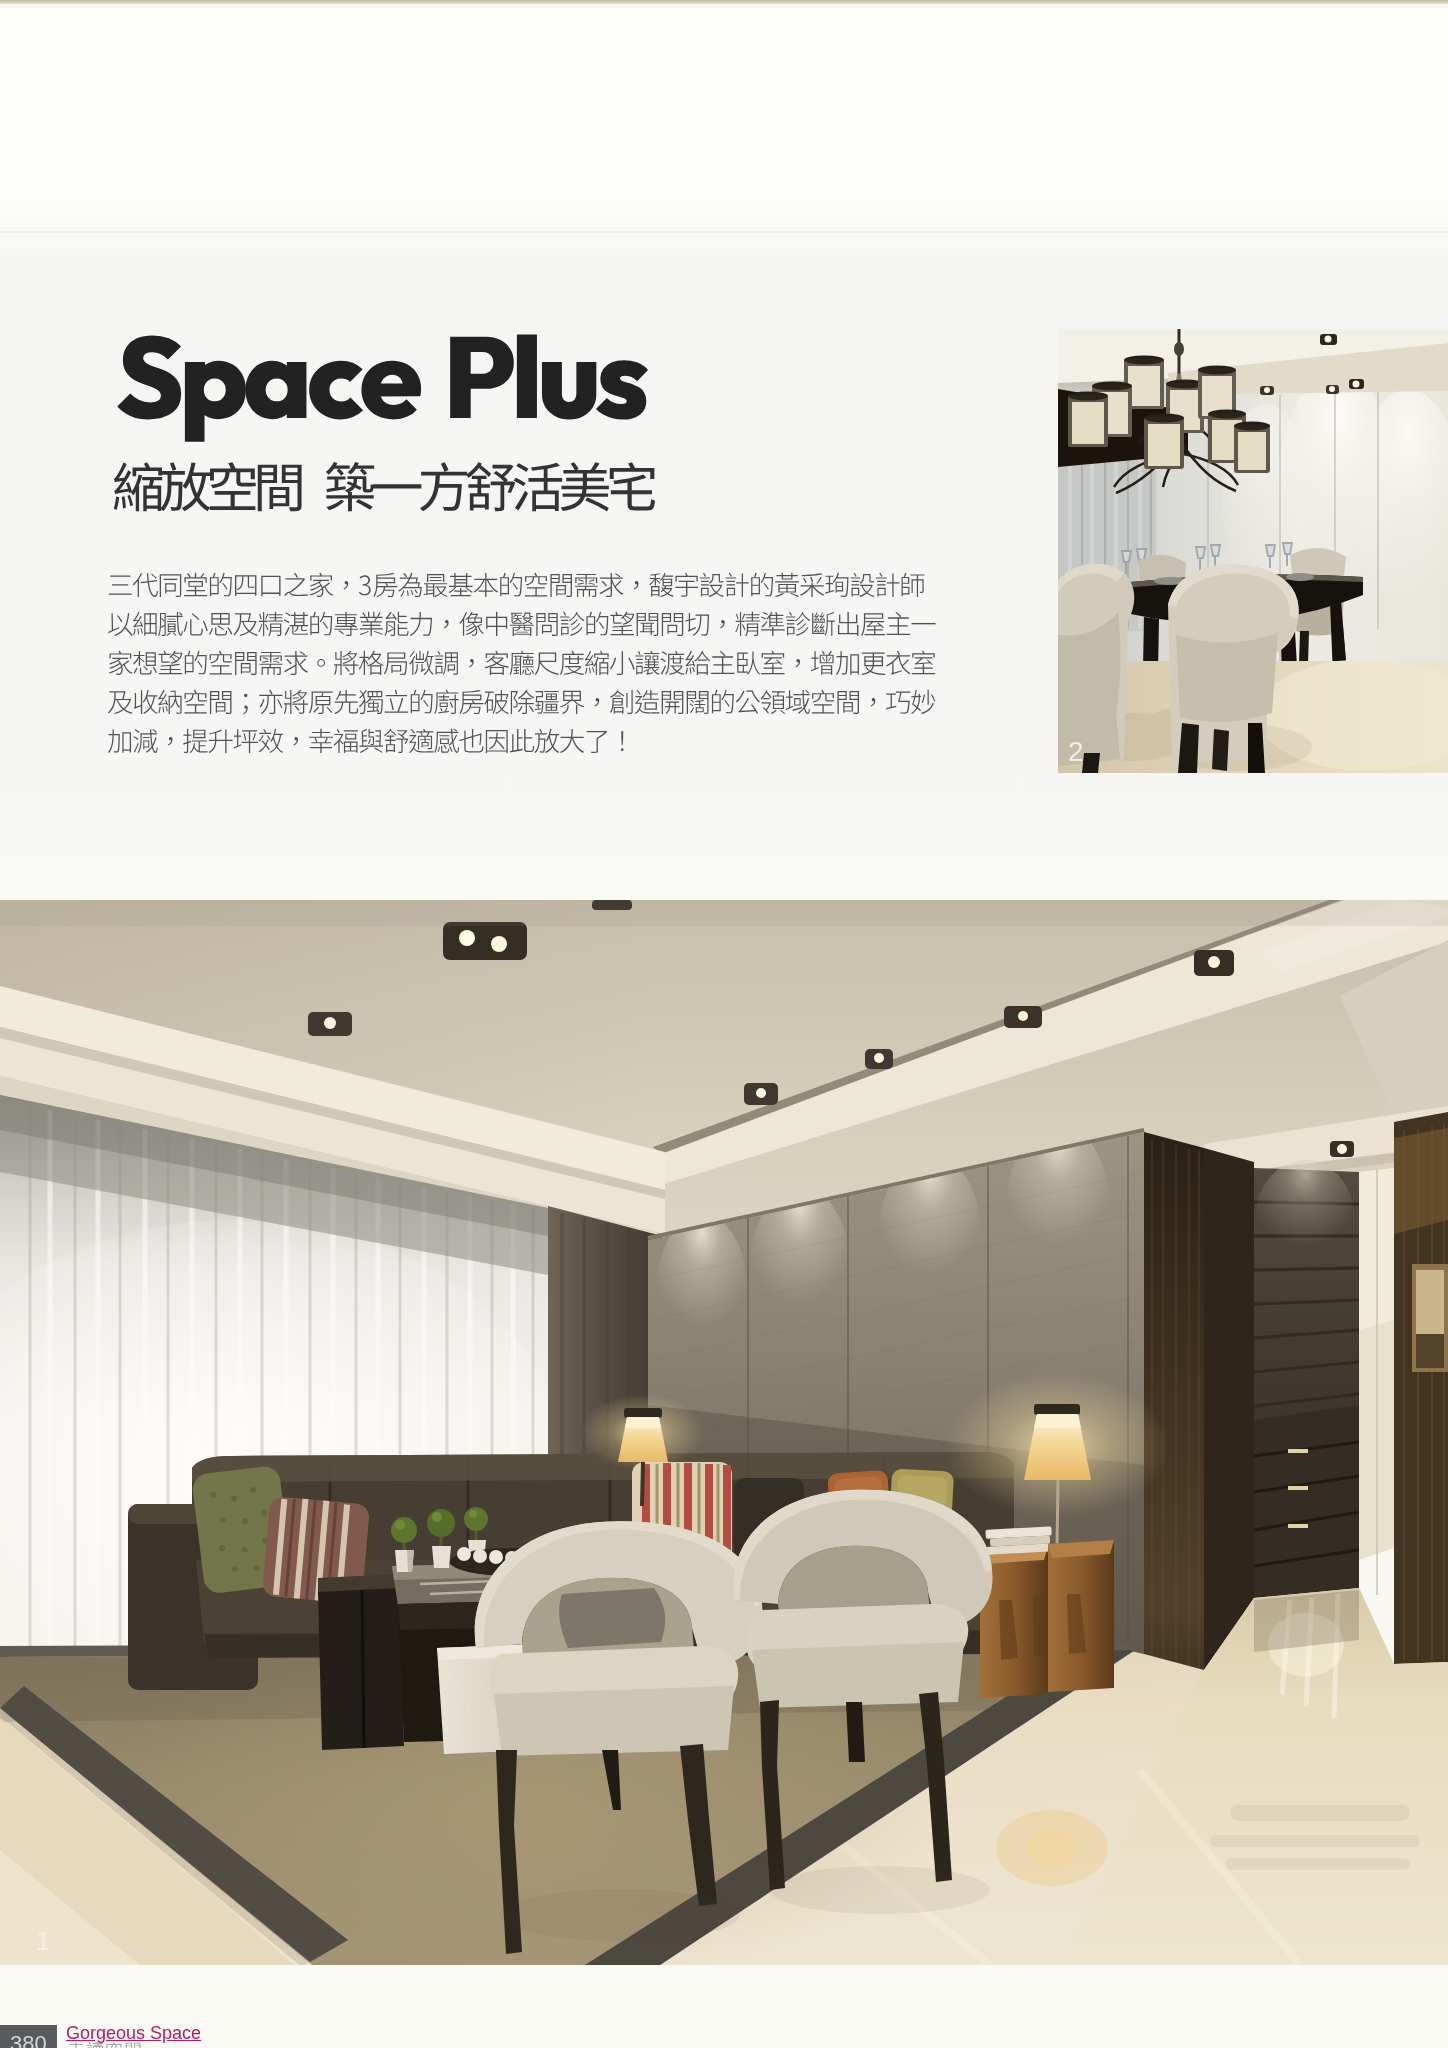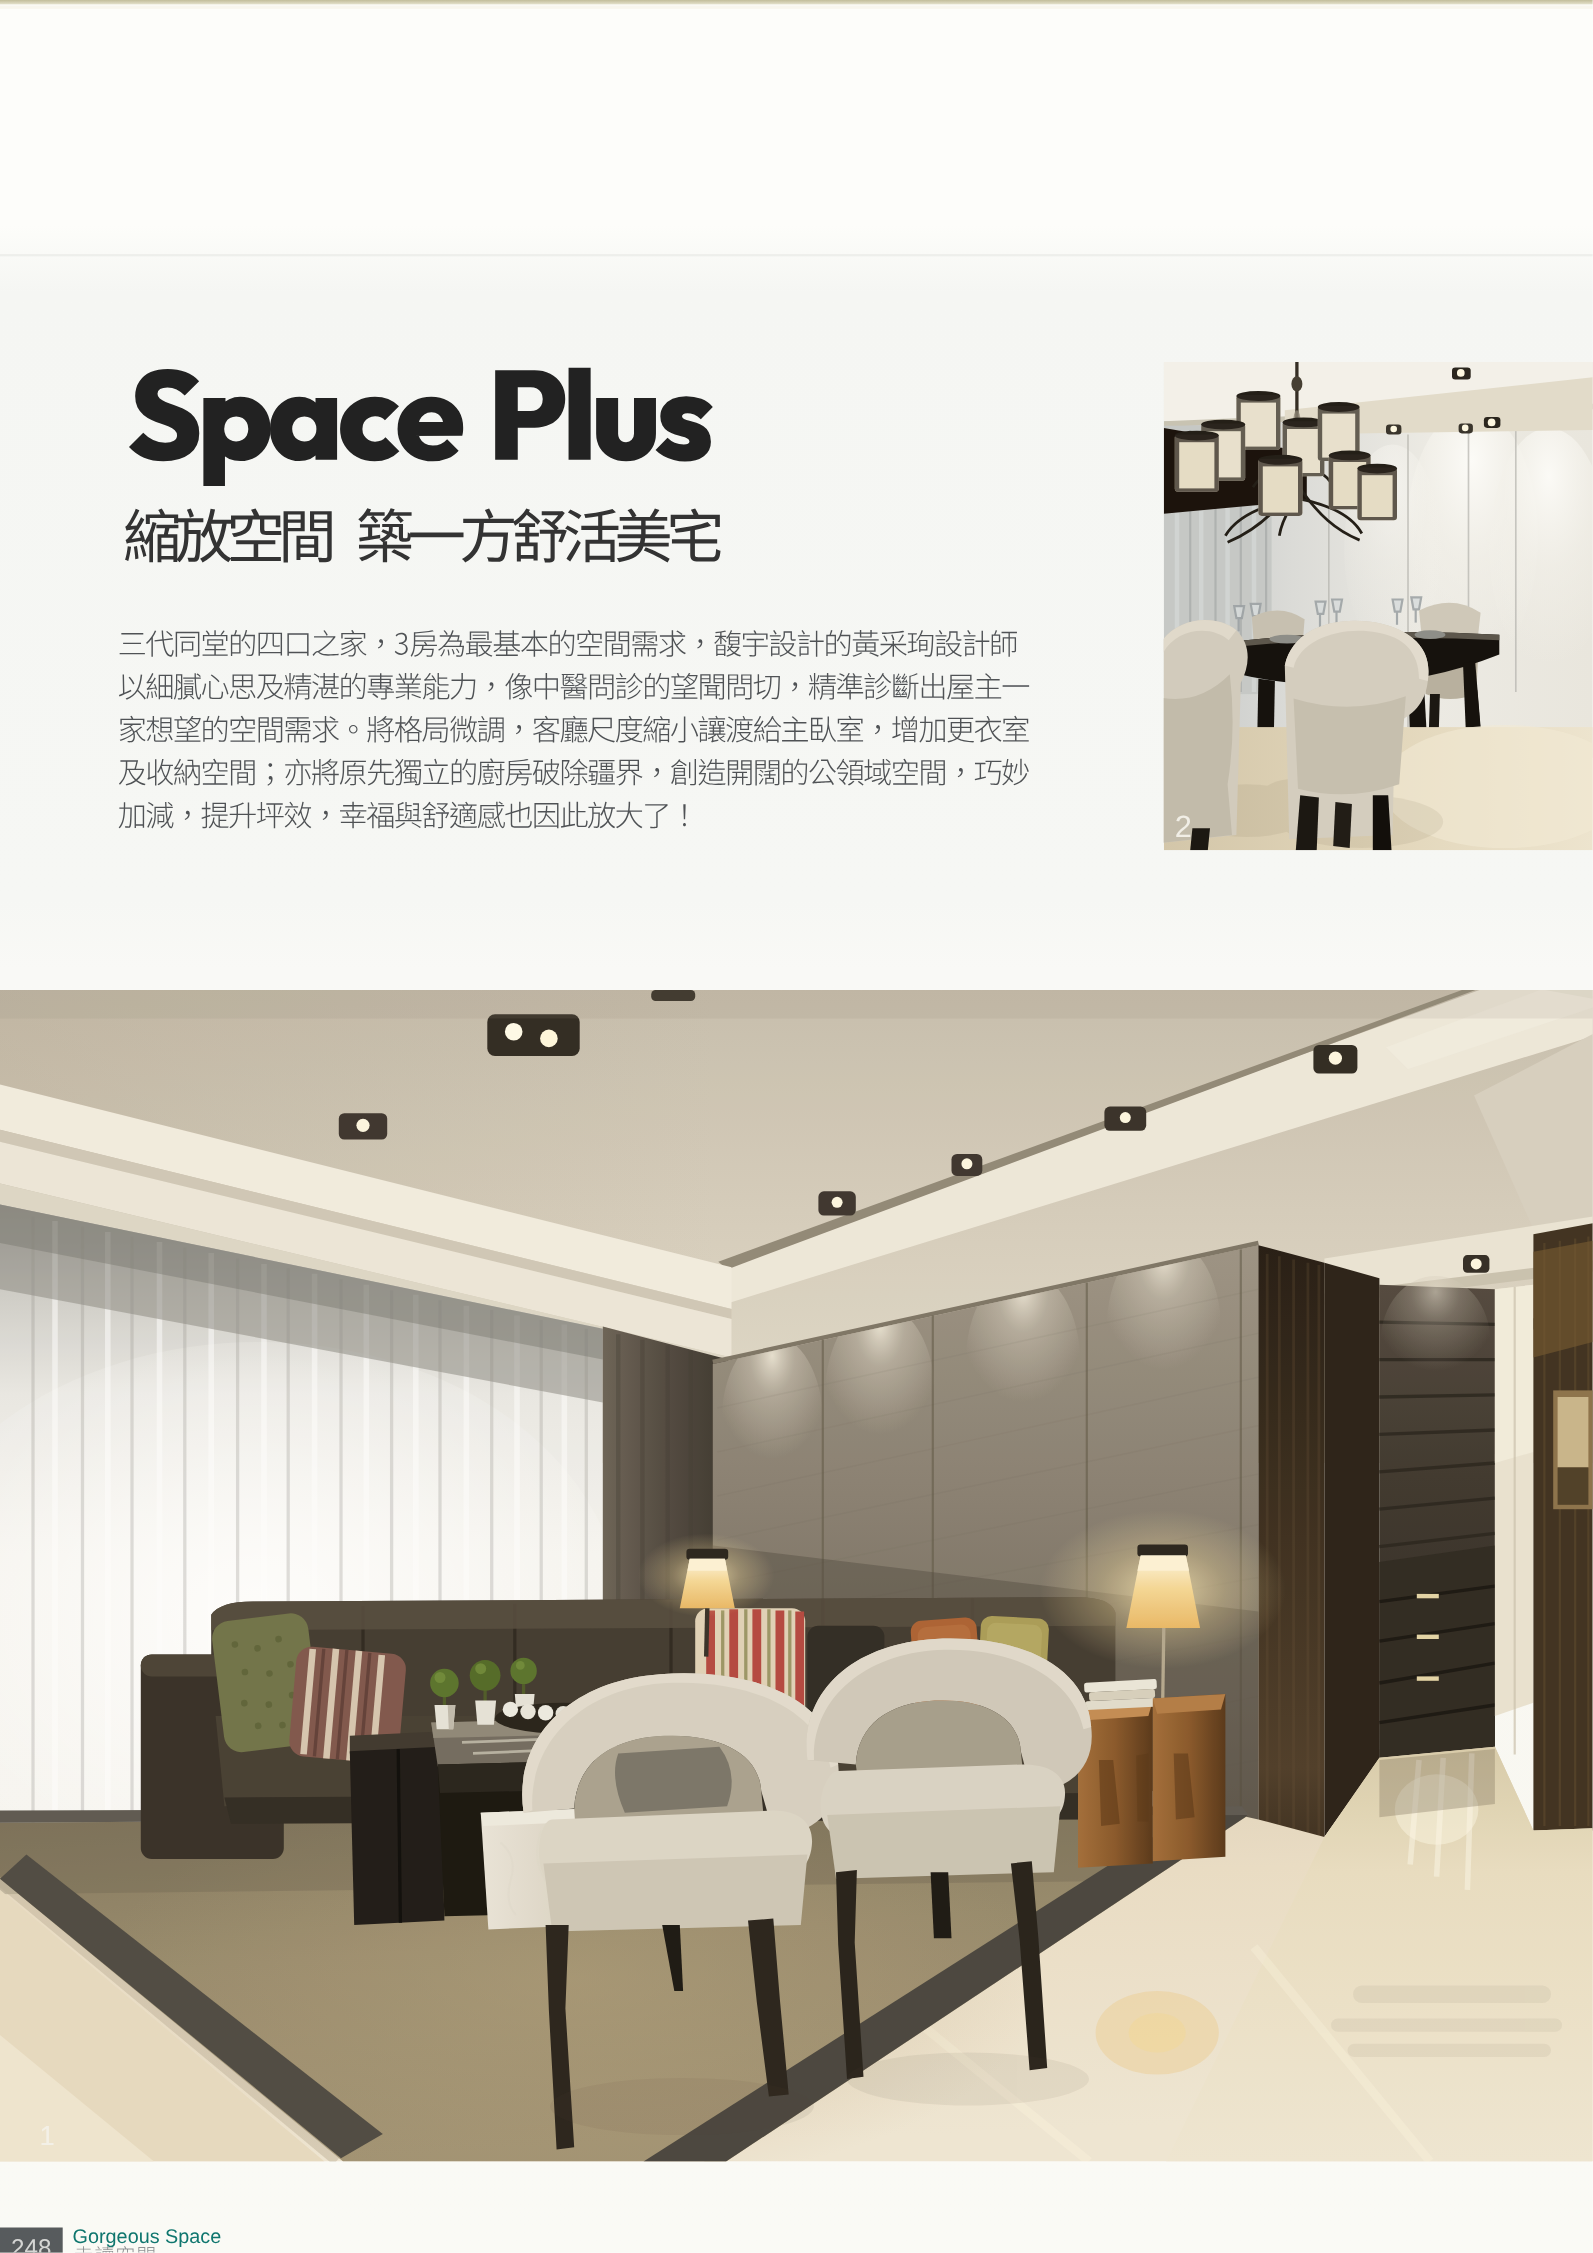--- a/index.html
+++ b/index.html
@@ -1082,23 +1082,23 @@
     </g>
 
 <polygon points="0,0 1448,0 1448,26 0,26" fill="#8c8678" opacity="0.14"></polygon>
 
 <rect x="0" y="0" width="1448" height="1065" fill="#edd9b2" opacity="0.05"></rect>
 
 <text x="36" y="1050" font-family="Liberation Sans, sans-serif" font-size="25" fill="#f5f3ec" opacity="0.85">1</text>
 </svg>
 
 <div class="abs" style="left:0;top:2025px;width:57px;height:23px;background:#575b5d"></div>
-<div class="abs" style="left:10px;top:2033px;width:46px;height:15px;overflow:hidden;color:#d5d6d4;font-size:22px;line-height:22px;">248</div>
-
-<div class="abs" style="left:66px;top:2023px;color:#0f766e;font-size:18px;">Gorgeous Space</div>
+<div class="abs" style="left:10px;top:2033px;width:46px;height:15px;overflow:hidden;color:#d5d6d4;font-size:22px;line-height:22px;">380</div>
+
+<div class="abs" style="left:66px;top:2023px;color:#be185d;font-size:18px;text-decoration:underline;">Gorgeous Space</div>
 
 <svg class="abs" style="left:0;top:2038px" width="200" height="10" viewBox="0 2038 200 10">
     <g transform="translate(0,2057) scale(0.018000,-0.018000)" fill="#8e9193">
       <use href="#c116" x="3722.2"></use>
       <use href="#c117" x="4777.8"></use>
       <use href="#c16" x="5833.3"></use>
       <use href="#c17" x="6888.9"></use>
     </g>
   </svg>
 

